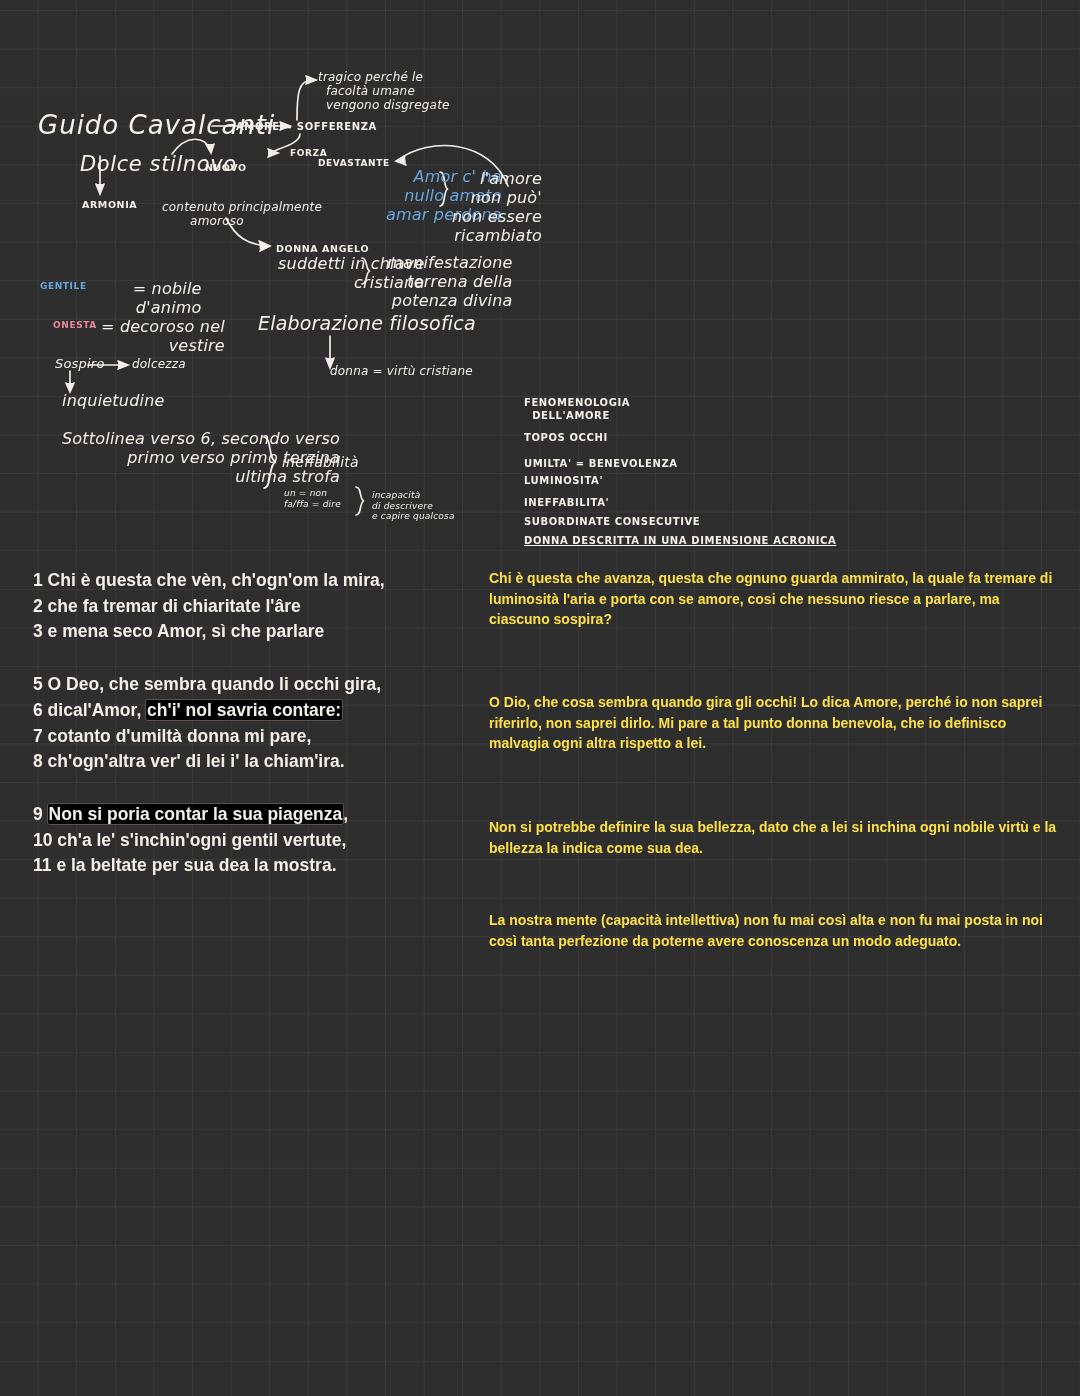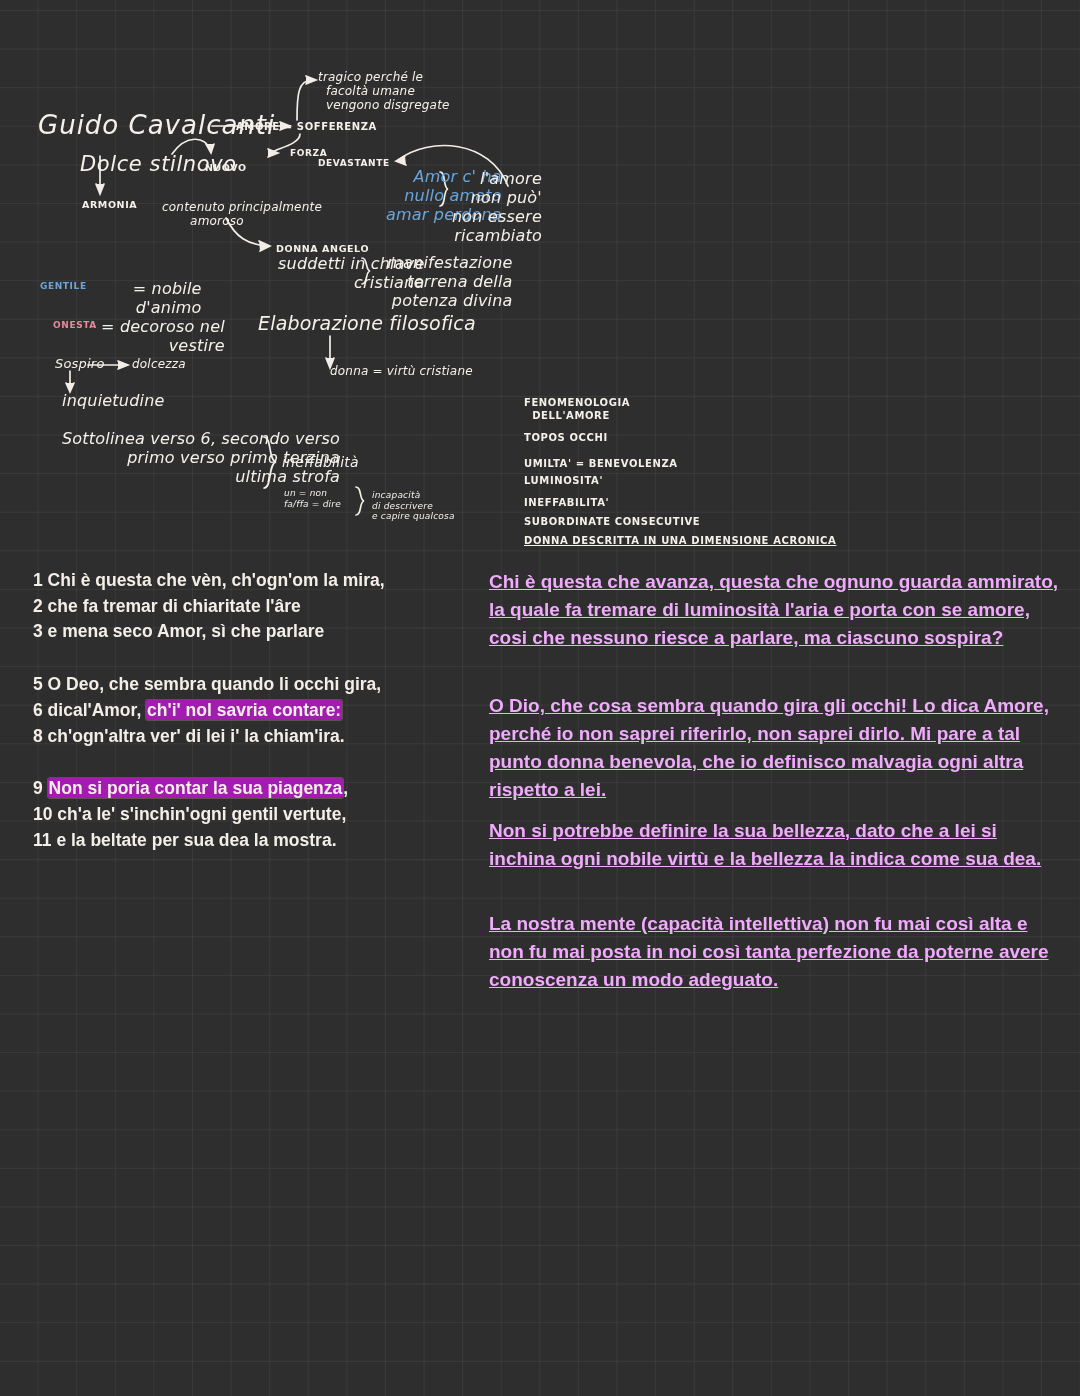--- a/index.html
+++ b/index.html
@@ -95,32 +95,31 @@
   .verse-block{ margin-bottom:27px; }
   .verse{
     font-size:17.5px;
     font-weight:700;
     color:#f3eee7;
     line-height:1.47;
     white-space:nowrap;
   }
   .vnum{ color:#f3eee7; }
   .hl{
-    background:#a21caf;
+    background:#000000;
     box-shadow:0 0 0 1px #5f5050;
     border-radius:2px;
     padding:0 1px;
   }
   .para-block{
-    font-size:19px;
+    font-size:14px;
     font-weight:700;
-    color:#f0abfc;
+    color:#fde047;
     line-height:1.47;
     margin-bottom:27px;
-    text-decoration:underline;
   }
 </style>
 </head>
 <body>
 
 <div id="mindmap">
 
   <svg class="overlay" viewBox="0 0 1080 560" xmlns="http://www.w3.org/2000/svg">
     <g stroke="#f2ede6" stroke-width="1.7" fill="none" stroke-linecap="round">
 
@@ -246,20 +245,21 @@
   <div class="col-left">
     <div id="poem-root">
         <div class="verse-block">
           <div class="verse"><span class="vnum">1 </span><span>Chi è questa che vèn, ch'ogn'om la mira,</span></div>
           <div class="verse"><span class="vnum">2 </span><span>che fa tremar di chiaritate l'âre</span></div>
           <div class="verse"><span class="vnum">3 </span><span>e mena seco Amor, sì che parlare</span></div>
         </div>
         <div class="verse-block">
           <div class="verse"><span class="vnum">5 </span><span>O Deo, che sembra quando li occhi gira,</span></div>
           <div class="verse"><span class="vnum">6 </span><span>dical'Amor, </span><span class="hl">ch'i' nol savria contare:</span></div>
+          <div class="verse"><span class="vnum">7 </span><span>cotanto d'umiltà donna mi pare,</span></div>
           <div class="verse"><span class="vnum">8 </span><span>ch'ogn'altra ver' di lei i' la chiam'ira.</span></div>
         </div>
         <div class="verse-block">
           <div class="verse"><span class="vnum">9 </span><span class="hl">Non si poria contar la sua piagenza</span><span>,</span></div>
           <div class="verse"><span class="vnum">10 </span><span>ch'a le' s'inchin'ogni gentil vertute,</span></div>
           <div class="verse"><span class="vnum">11 </span><span>e la beltate per sua dea la mostra.</span></div>
         </div>
       </div>
   </div>
 

